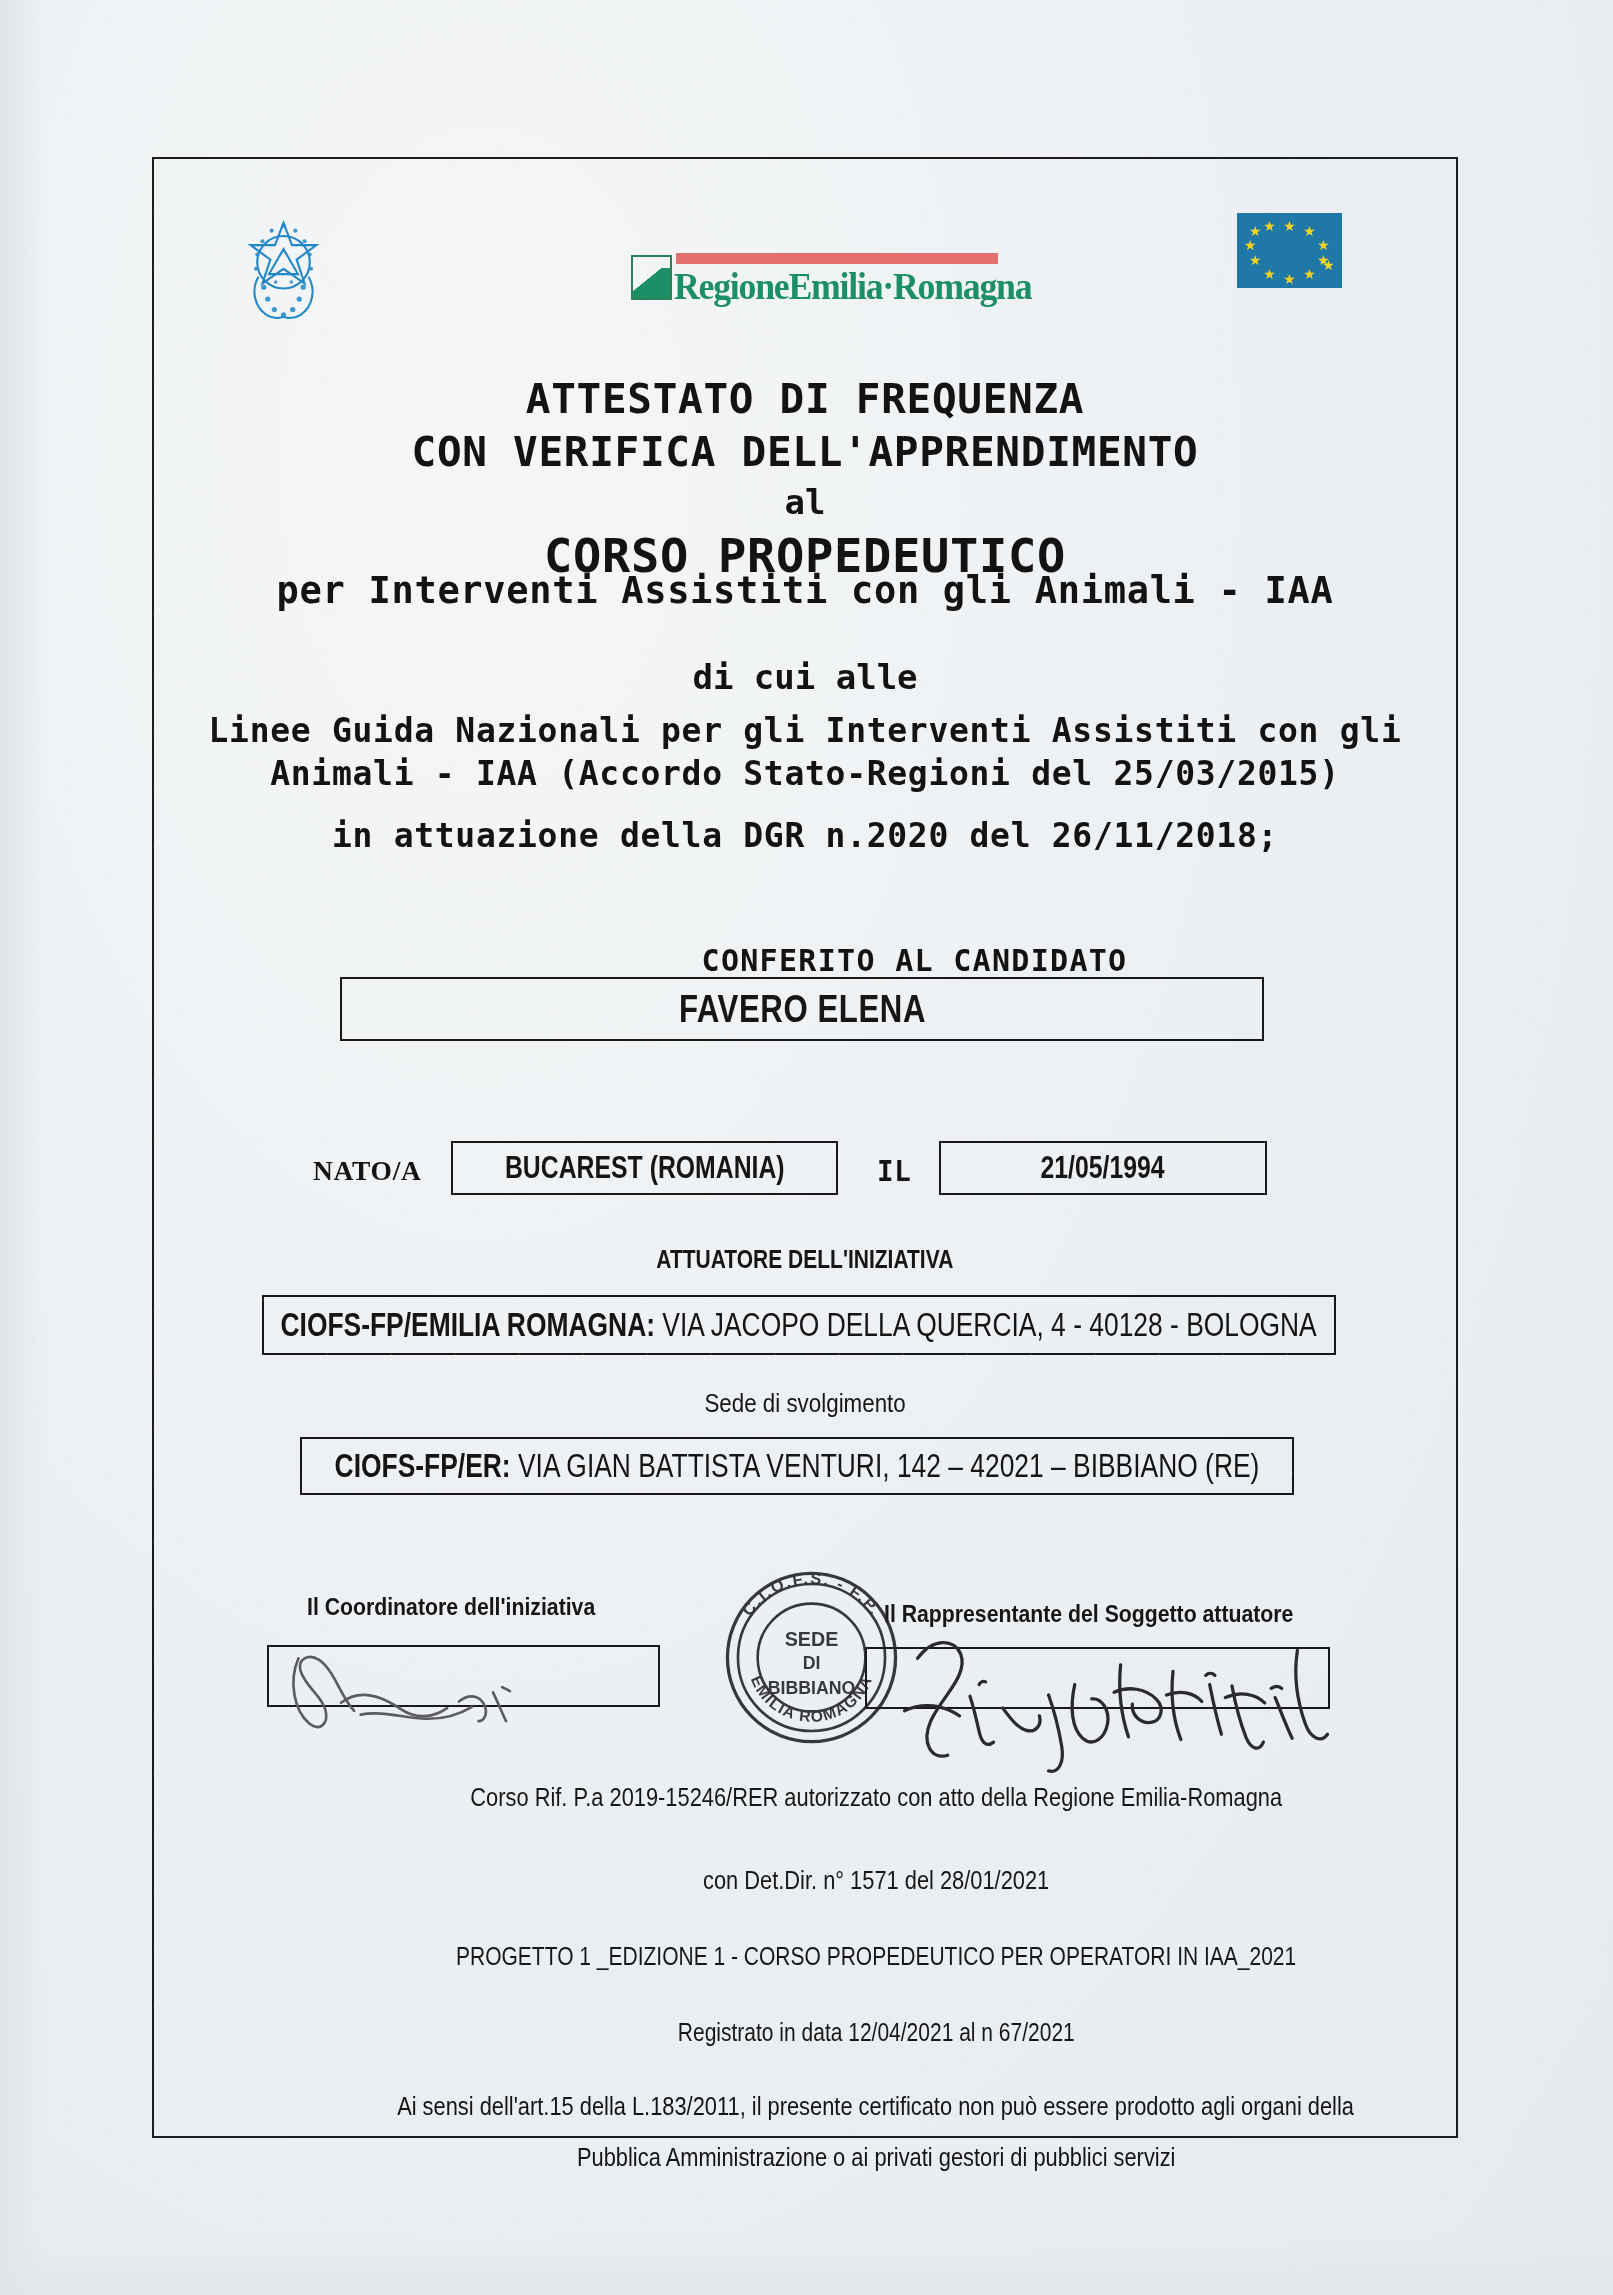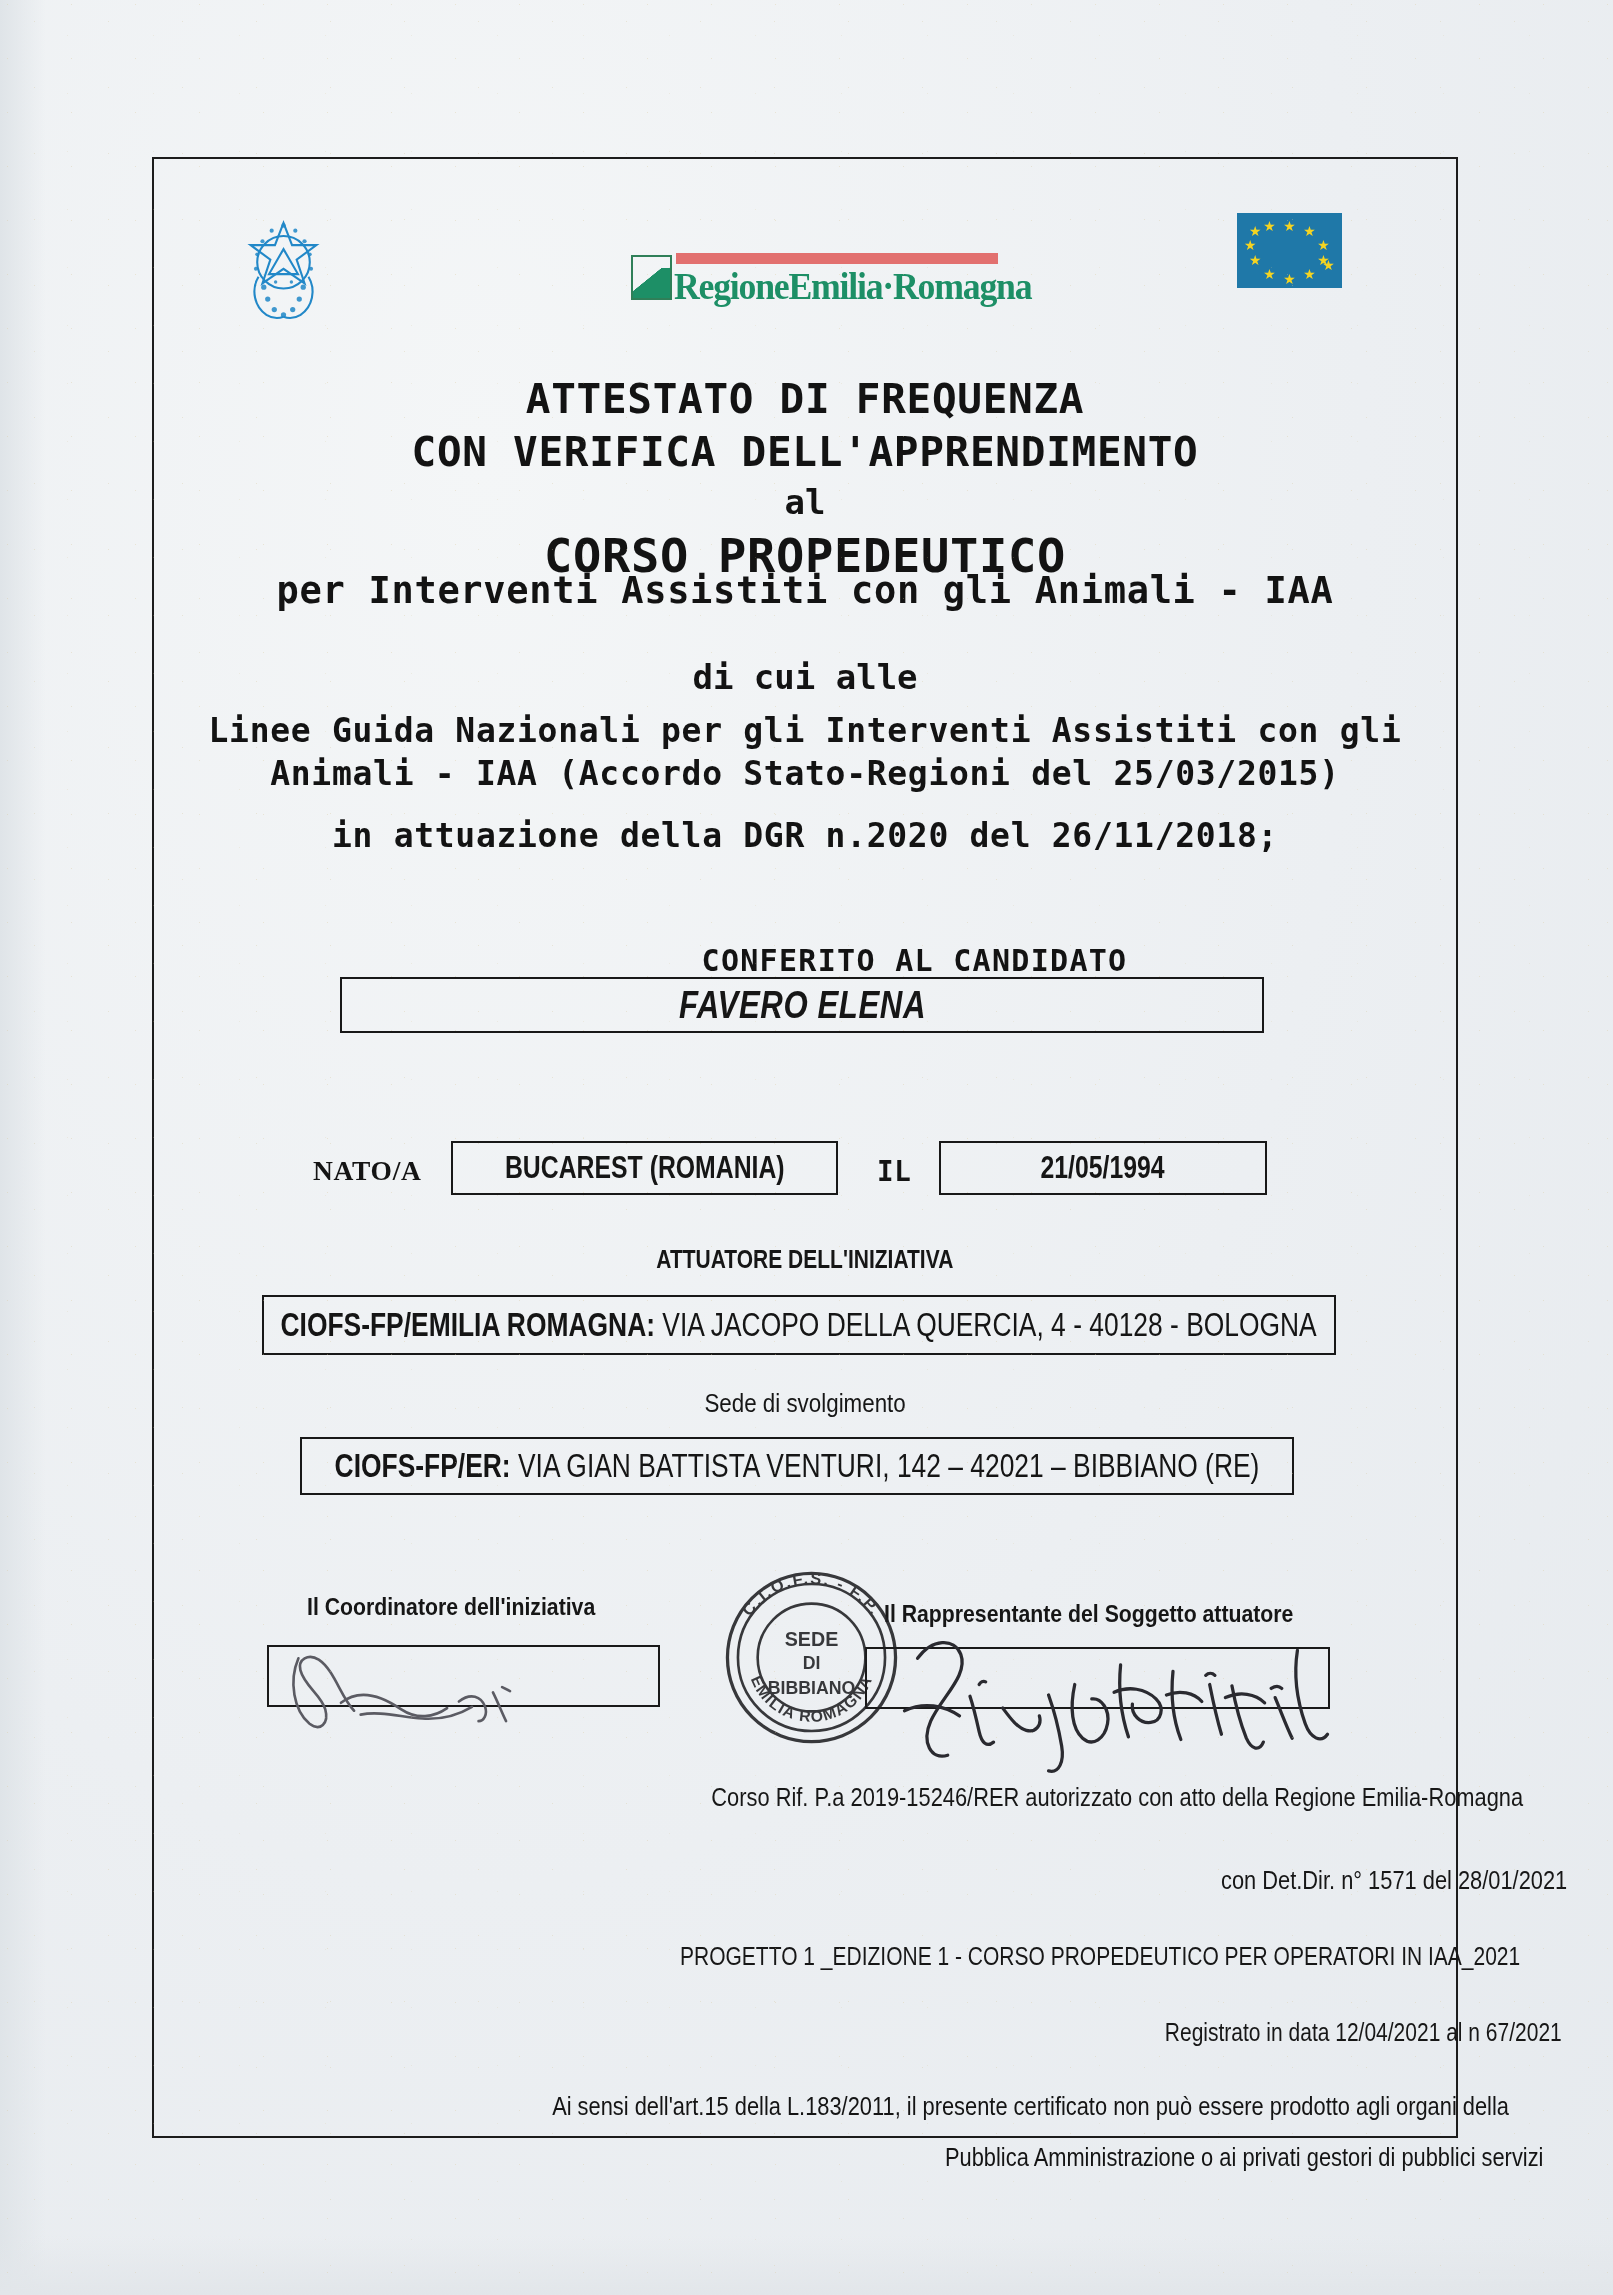--- a/index.html
+++ b/index.html
@@ -193,22 +193,21 @@
     display: flex;
     align-items: center;
     justify-content: center;
     overflow: hidden;
   }
 
   #box-name {
     left: 340px;
     top: 977px;
     width: 924px;
-    height: 56px;
-    font-style: italic;
+    height: 64px;
   }
   #name-value {
     font-size: 39px;
     letter-spacing: 0.7px;
   }
 
   #lbl-natoa {
     position: absolute;
     left: 313px;
     top: 1155px;
@@ -349,21 +348,21 @@
     height: 197px;
     pointer-events: none;
     opacity: 0.88;
   }
 
   
   .foot {
     position: absolute;
     left: 152px;
     width: 1448px;
-    text-align: right;
+    text-align: center;
     font-family: "Liberation Sans", sans-serif;
     color: #171717;
     font-weight: 400;
   }
   .foot span { display: inline-block; transform: scaleX(0.84); }
   #foot-1 { top: 1782px; font-size: 26px; }
   #foot-2 { top: 1865px; font-size: 26px; }
   #foot-3 { top: 1942px; font-size: 25px; }
   #foot-4 { top: 2018px; font-size: 25px; }
   #foot-5 { top: 2091px; font-size: 26px; }

